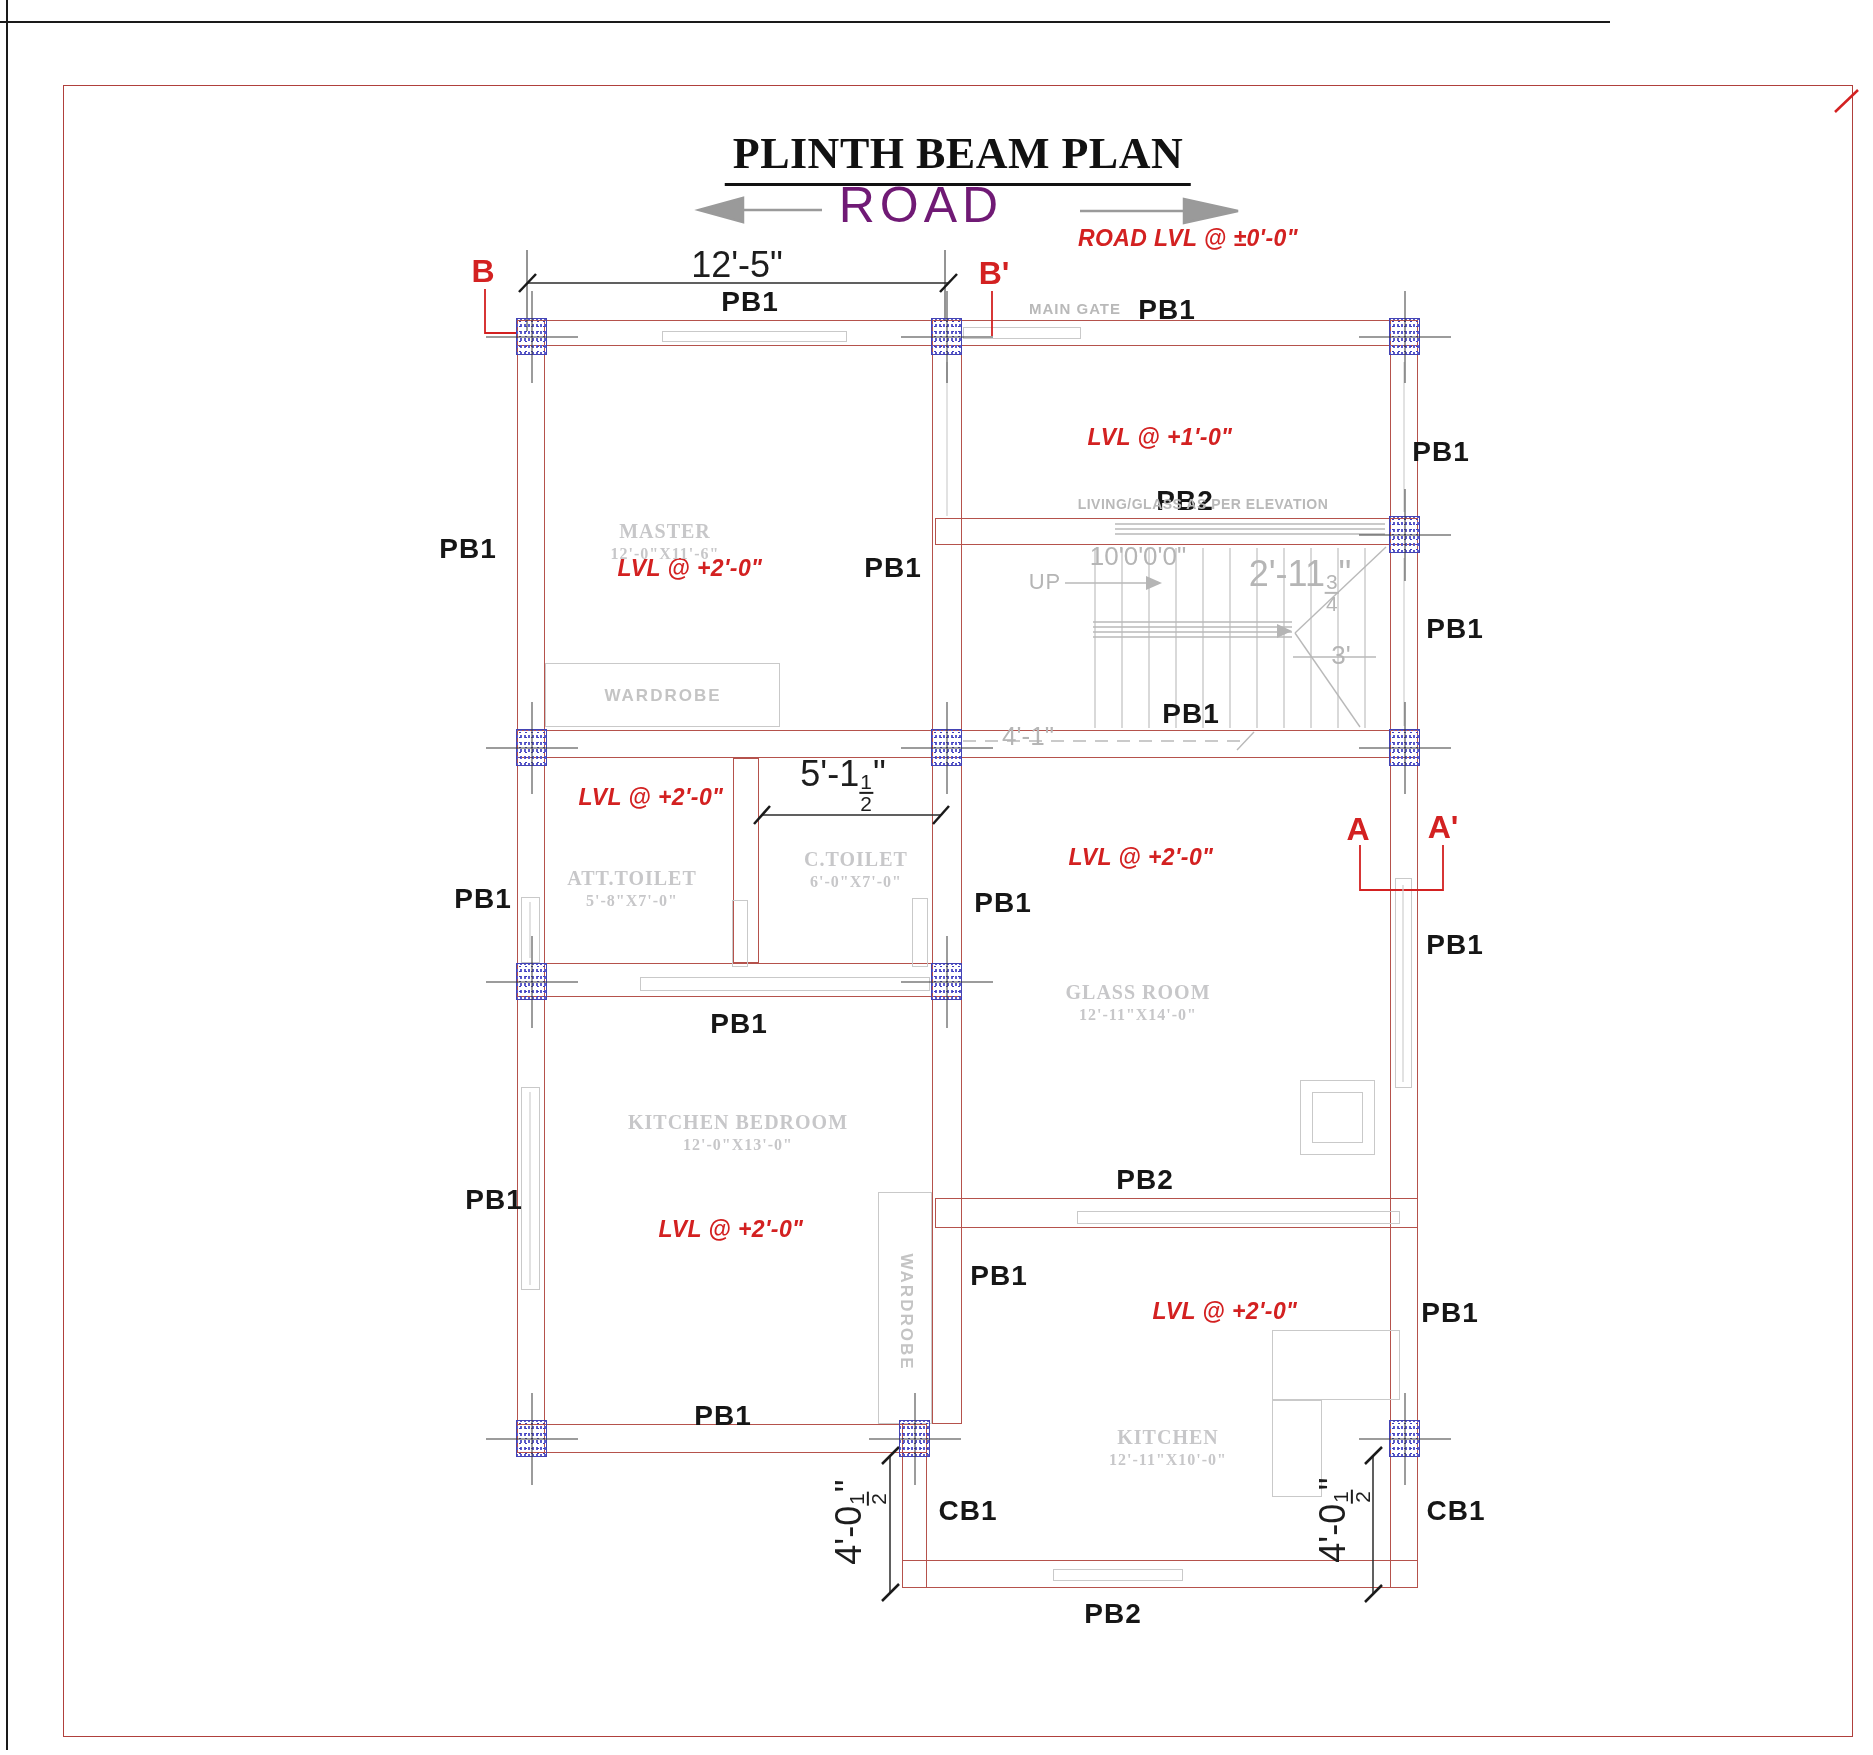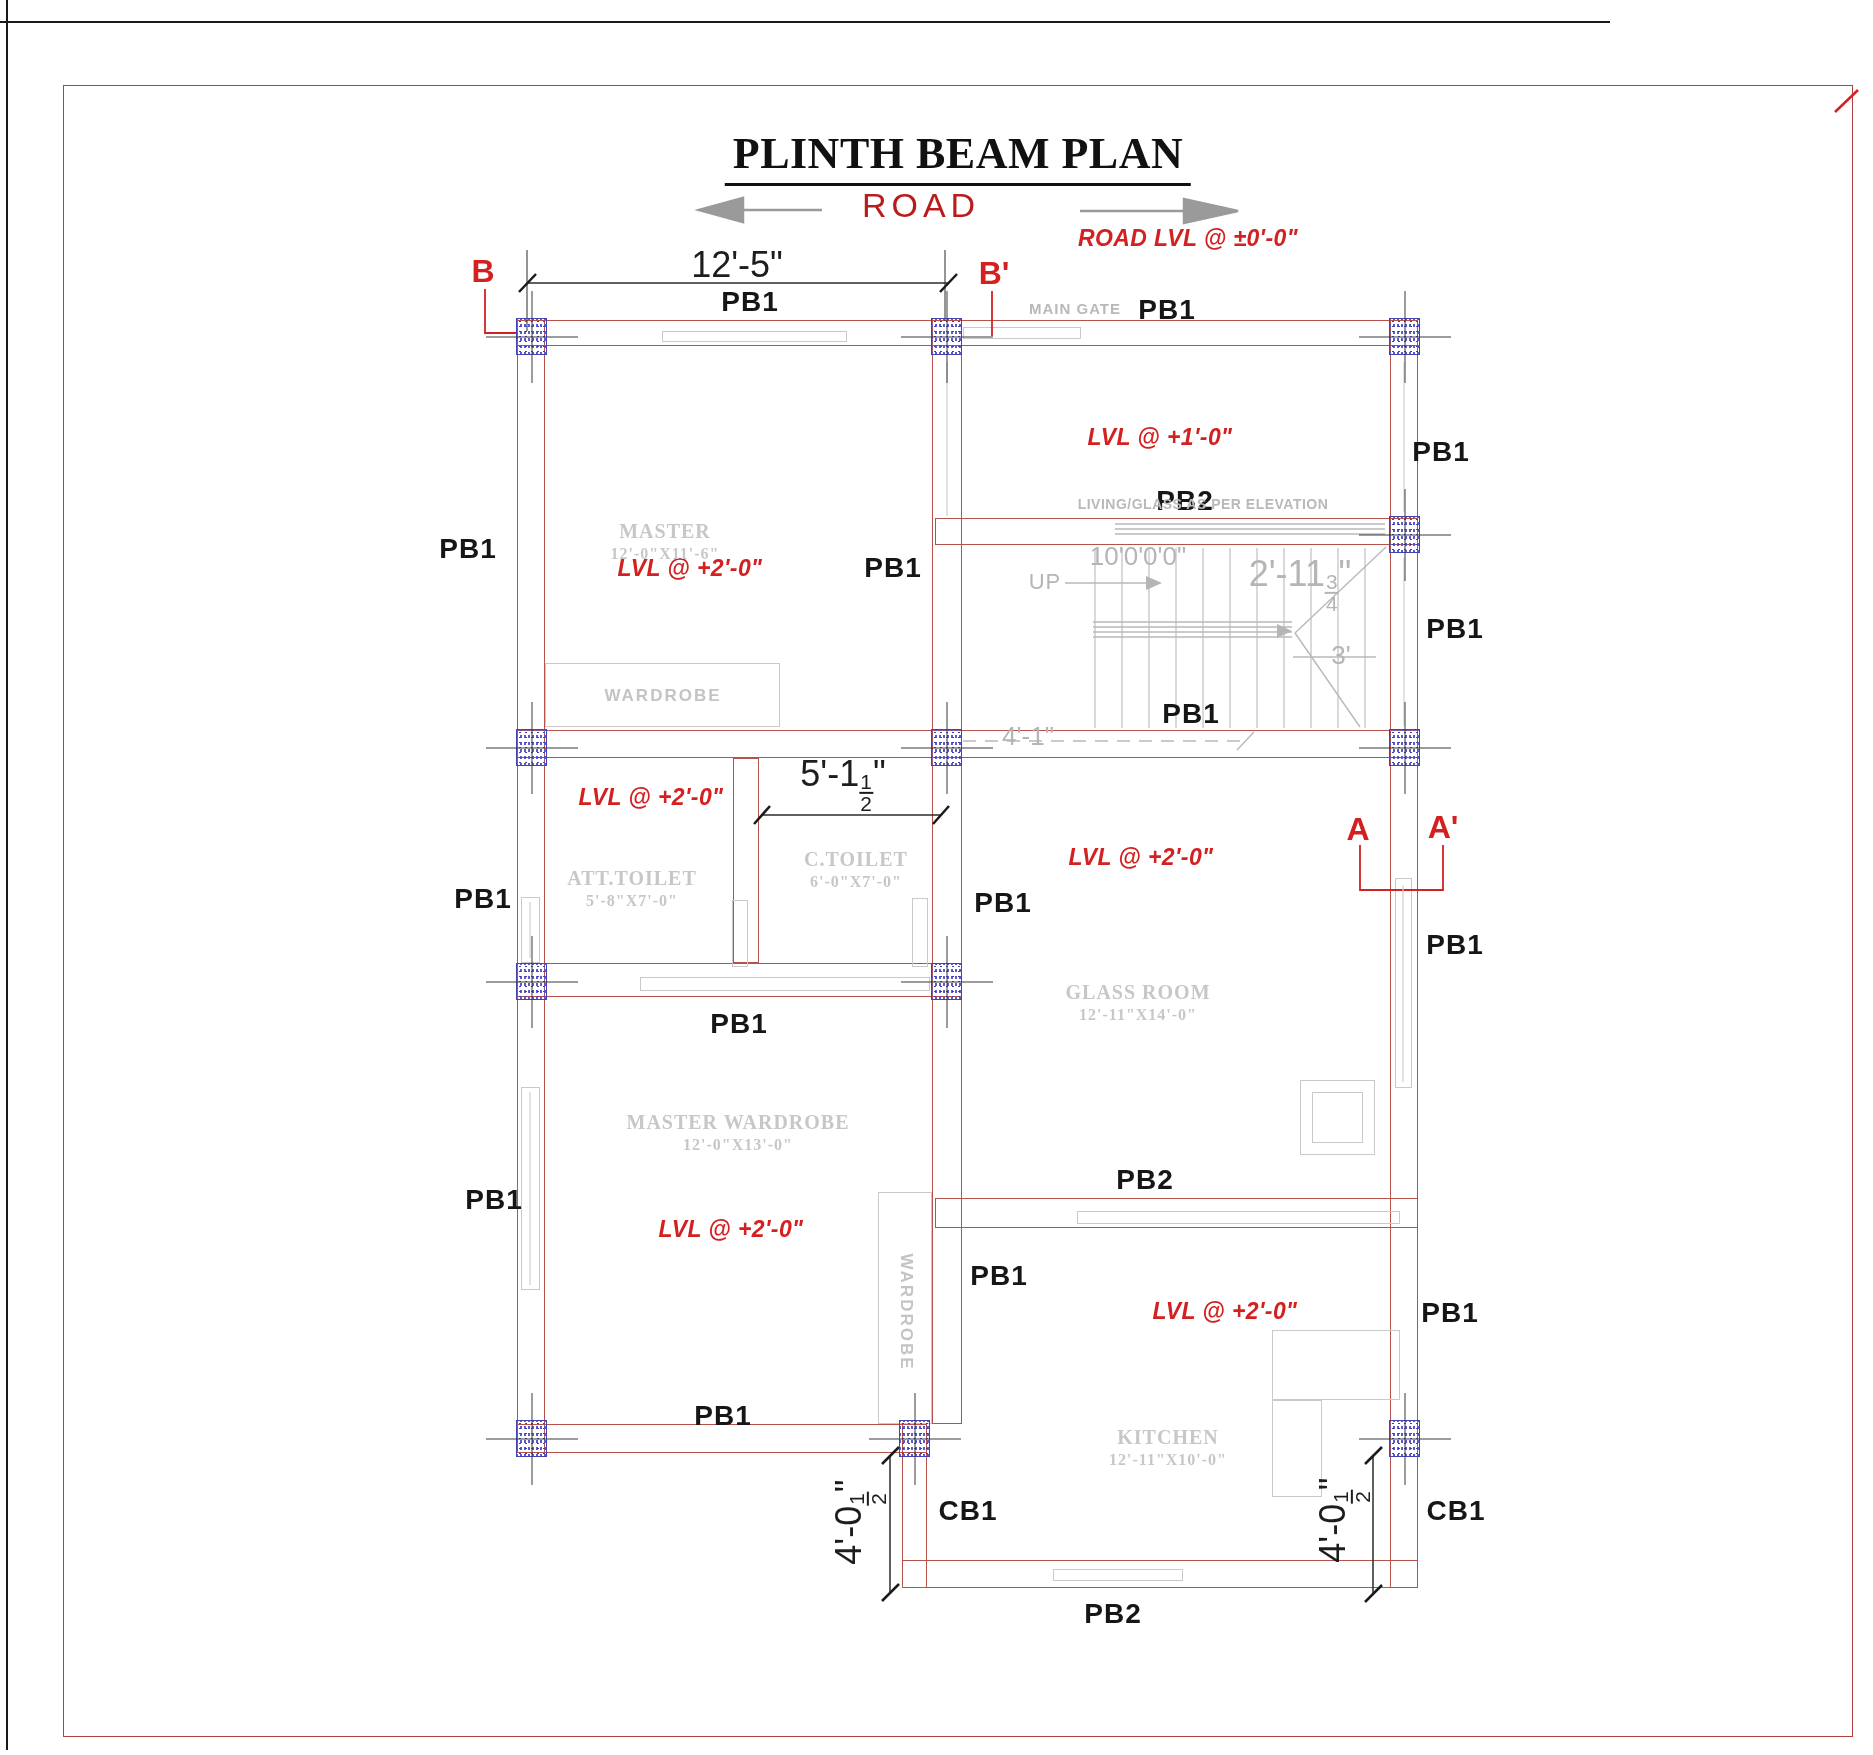--- a/index.html
+++ b/index.html
@@ -16,21 +16,21 @@
   .pb{font-size:28px;font-weight:600;color:#161616;letter-spacing:1px;}
   .lvl{font-style:italic;font-weight:600;font-size:23px;color:#d32121;letter-spacing:0.4px;}
   .room{font-family:"Liberation Serif","DejaVu Serif",serif;font-weight:700;color:#c7c7c9;text-align:center;letter-spacing:1px;}
   .room .nm{display:block;font-size:20px;line-height:23px;}
   .room .sz{display:block;font-size:16px;line-height:21px;}
   .dim{font-size:36px;color:#1d1d1d;}
   .gdim{color:#b5b5b5;}
   .rot{transform:translate(-50%,-50%) rotate(-90deg);}
   .sec{font-size:32px;font-weight:600;color:#d32121;}
   .ann{color:#b9b9b9;font-weight:700;}
-  .a-road{font-size:34px;color:#b91c1c;font-weight:400;letter-spacing:5px;}
+  .a-road{font-size:50px;color:#701a75;font-weight:400;letter-spacing:5px;}
   .a-gate{font-size:15px;letter-spacing:1px;}
   .a-note{font-size:14px;letter-spacing:0.5px;}
   .a-ward{font-size:17px;letter-spacing:2px;color:#c4c4c4;}
   .a-wardv{font-size:17px;letter-spacing:2px;color:#c4c4c4;writing-mode:vertical-rl;}
   .a-up{font-size:22px;font-weight:400;color:#b5b5b5;letter-spacing:1px;}
   .a-sdim{font-size:26px;font-weight:400;color:#b5b5b5;}
   .fr{display:inline-flex;flex-direction:column;align-items:center;vertical-align:-0.12em;font-size:0.58em;line-height:1;font-style:normal;}
   .fr b{font-weight:inherit;display:block;}
   .fr b:first-child{border-bottom:2px solid currentColor;padding:0 1px;}
   #title{position:absolute;left:958px;top:128px;transform:translateX(-50%);z-index:4;
@@ -201,21 +201,21 @@
     </div>
     <div class="lab room" style="left: 856px; top: 870px;">
       <span class="nm">C.TOILET</span>
       <span class="sz">6'-0"X7'-0"</span>
     </div>
     <div class="lab room" style="left: 1138px; top: 1003px;">
       <span class="nm">GLASS ROOM</span>
       <span class="sz">12'-11"X14'-0"</span>
     </div>
     <div class="lab room" style="left: 738px; top: 1133px;">
-      <span class="nm">MASTER WARDROBE</span>
+      <span class="nm">KITCHEN BEDROOM</span>
       <span class="sz">12'-0"X13'-0"</span>
     </div>
     <div class="lab room" style="left: 1168px; top: 1448px;">
       <span class="nm">KITCHEN</span>
       <span class="sz">12'-11"X10'-0"</span>
     </div>
     <div class="lab ann a-road" style="left: 921px; top: 205px;">ROAD</div>
     <div class="lab ann a-gate" style="left: 1075px; top: 308px;">MAIN GATE</div>
     <div class="lab ann a-note" style="left: 1203px; top: 504px;">LIVING/GLASS AS PER ELEVATION</div>
     <div class="lab ann a-ward" style="left: 663px; top: 696px;">WARDROBE</div>

